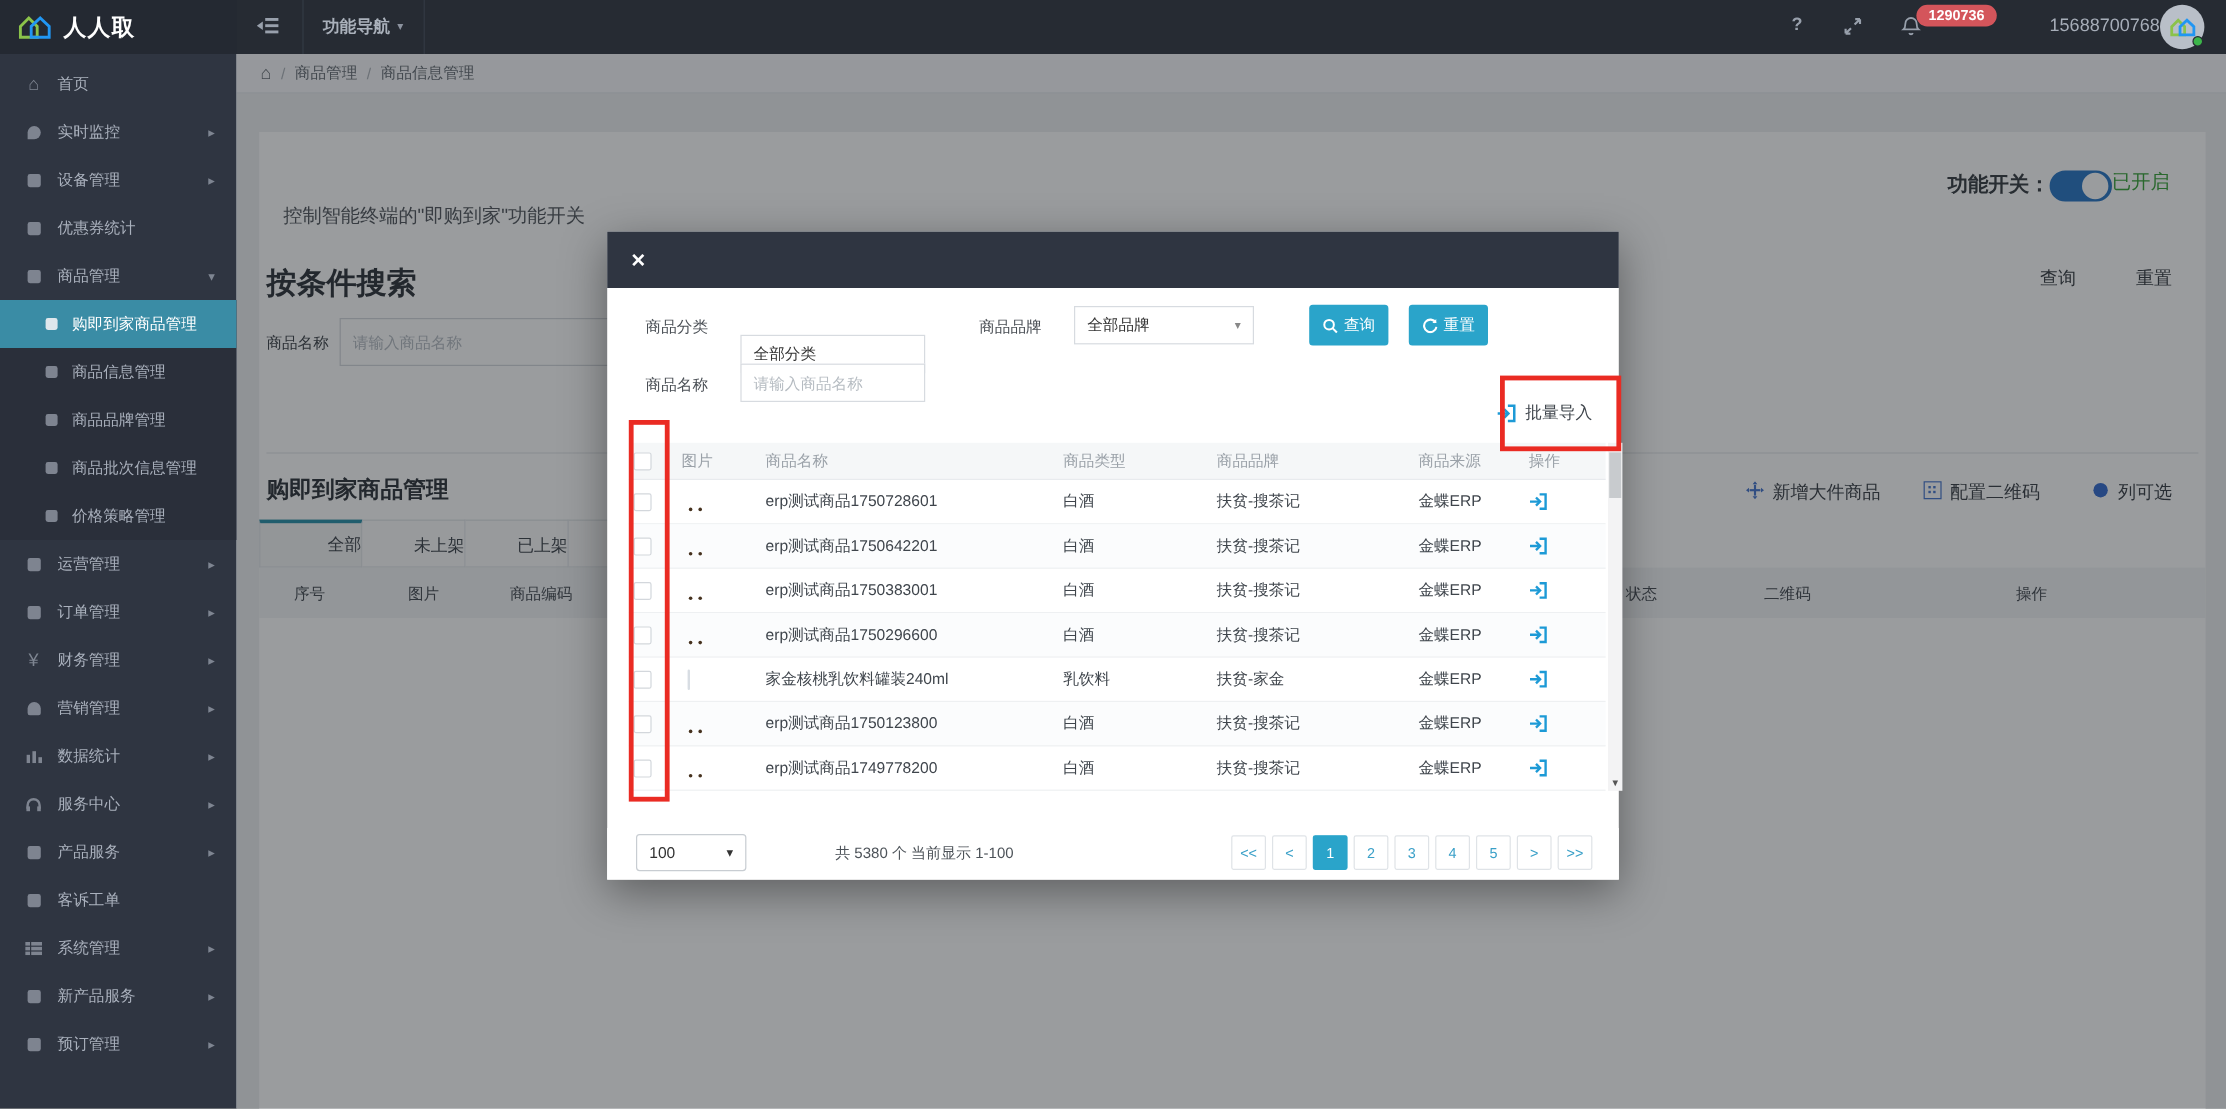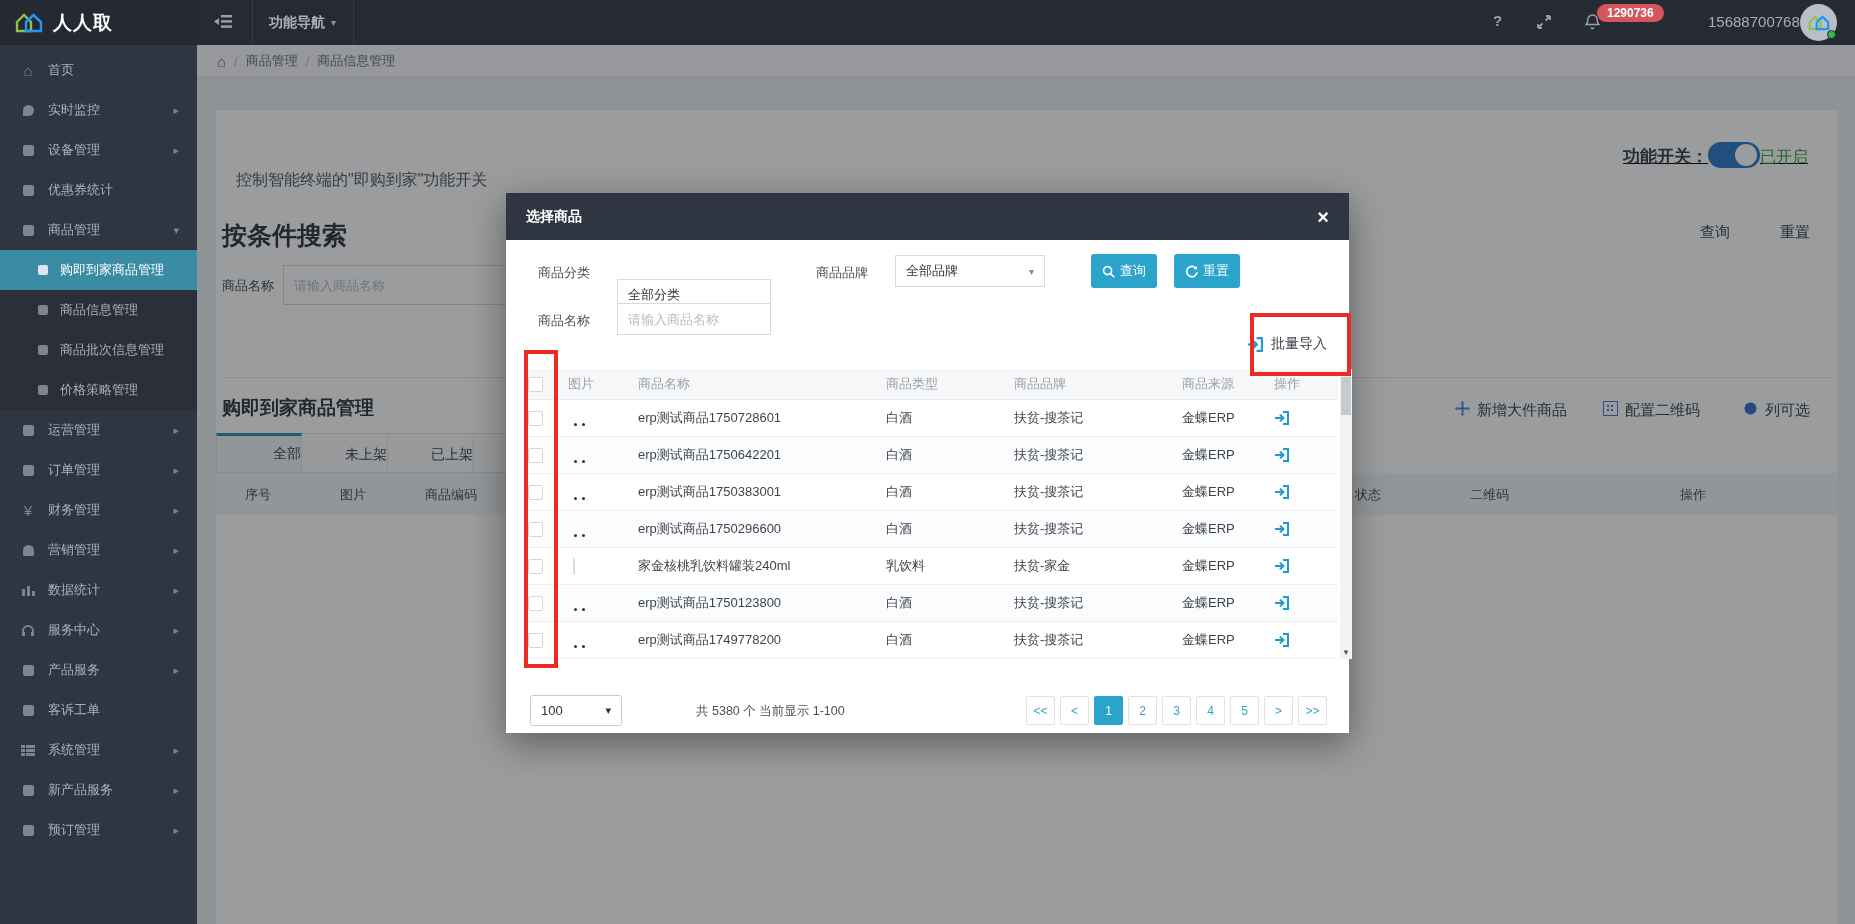--- a/index.html
+++ b/index.html
@@ -34,21 +34,21 @@
 
   
   .content{position:absolute;left:197px;top:45px;width:1658px;height:879px;background:#eef0f2;}
   .breadcrumb{position:absolute;left:0;top:0;width:1658px;height:33px;background:#f8f9fb;border-bottom:1px solid #e3e6ea;display:flex;align-items:center;padding-left:20px;gap:8px;font-size:13px;color:#6a7078;}
   .bc-home{color:#6a7078;font-size:15px;}
   .bc-sep{color:#b0b5bc;}
 
   .header-card{position:absolute;left:19px;top:65px;width:1622px;height:95px;background:#ffffff;}
   .page-title{position:absolute;left:20px;top:22px;font-size:26px;font-weight:bold;color:#3b4046;}
   .page-sub{position:absolute;left:20px;top:60px;font-size:16px;color:#565b61;}
-  .switch-wrap{position:absolute;right:30px;top:32px;display:flex;align-items:flex-end;text-decoration:underline;}
+  .switch-wrap{position:absolute;right:30px;top:32px;display:flex;align-items:flex-start;}
   .switch-label{font-size:17px;font-weight:bold;color:#3b4046;}
   .toggle{position:relative;width:52px;height:26px;border-radius:13px;background:#2d79c7;cursor:pointer;}
   .toggle .knob{position:absolute;right:3px;top:2px;width:22px;height:22px;border-radius:50%;background:#fff;}
   .switch-status{font-size:16px;color:#3da53d;}
 
   .main-card{position:absolute;left:19px;top:160px;width:1622px;height:719px;background:#ffffff;}
   .sec-title{position:absolute;left:6px;top:14px;font-size:25px;font-weight:bold;color:#33383e;}
   .link-query{position:absolute;left:1484px;top:18px;font-size:15px;color:#3a3f45;cursor:pointer;}
   .link-reset{position:absolute;left:1564px;top:18px;font-size:15px;color:#3a3f45;cursor:pointer;}
   .fld-label{position:absolute;left:6px;top:72px;font-size:13px;color:#43484e;}
@@ -199,20 +199,24 @@
       <div class="sub-item active">
         <span class="sq"></span>
         <span>购即到家商品管理</span>
       </div>
       <div class="sub-item">
         <span class="sq"></span>
         <span>商品信息管理</span>
       </div>
       <div class="sub-item">
         <span class="sq"></span>
+        <span>商品品牌管理</span>
+      </div>
+      <div class="sub-item">
+        <span class="sq"></span>
         <span>商品批次信息管理</span>
       </div>
       <div class="sub-item">
         <span class="sq"></span>
         <span>价格策略管理</span>
       </div>
     </div>
     <div class="side-item">
       <span class="icn">
           <span class="sq"></span>
@@ -374,21 +378,20 @@
         <span class="mth" style="left:1139px">状态</span>
         <span class="mth" style="left:1254px">二维码</span>
         <span class="mth" style="left:1464px">操作</span>
       </div>
     </div>
 
     <div class="dim"></div>
 
     <div class="modal">
       <div class="modal-head">
-        <span class="modal-title">选择商品</span>
         <span class="modal-close">×</span>
       </div>
 
       <span class="f-label" style="left:32px;top:71px">商品分类</span>
       <input class="f-input" style="left: 111px; top: 62px; margin-top: 24px;" value="全部分类">
       <span class="f-label" style="left:310px;top:71px">商品品牌</span>
       <div class="f-select">
         <span>全部品牌</span>
         <span class="car">▾</span>
       </div>

